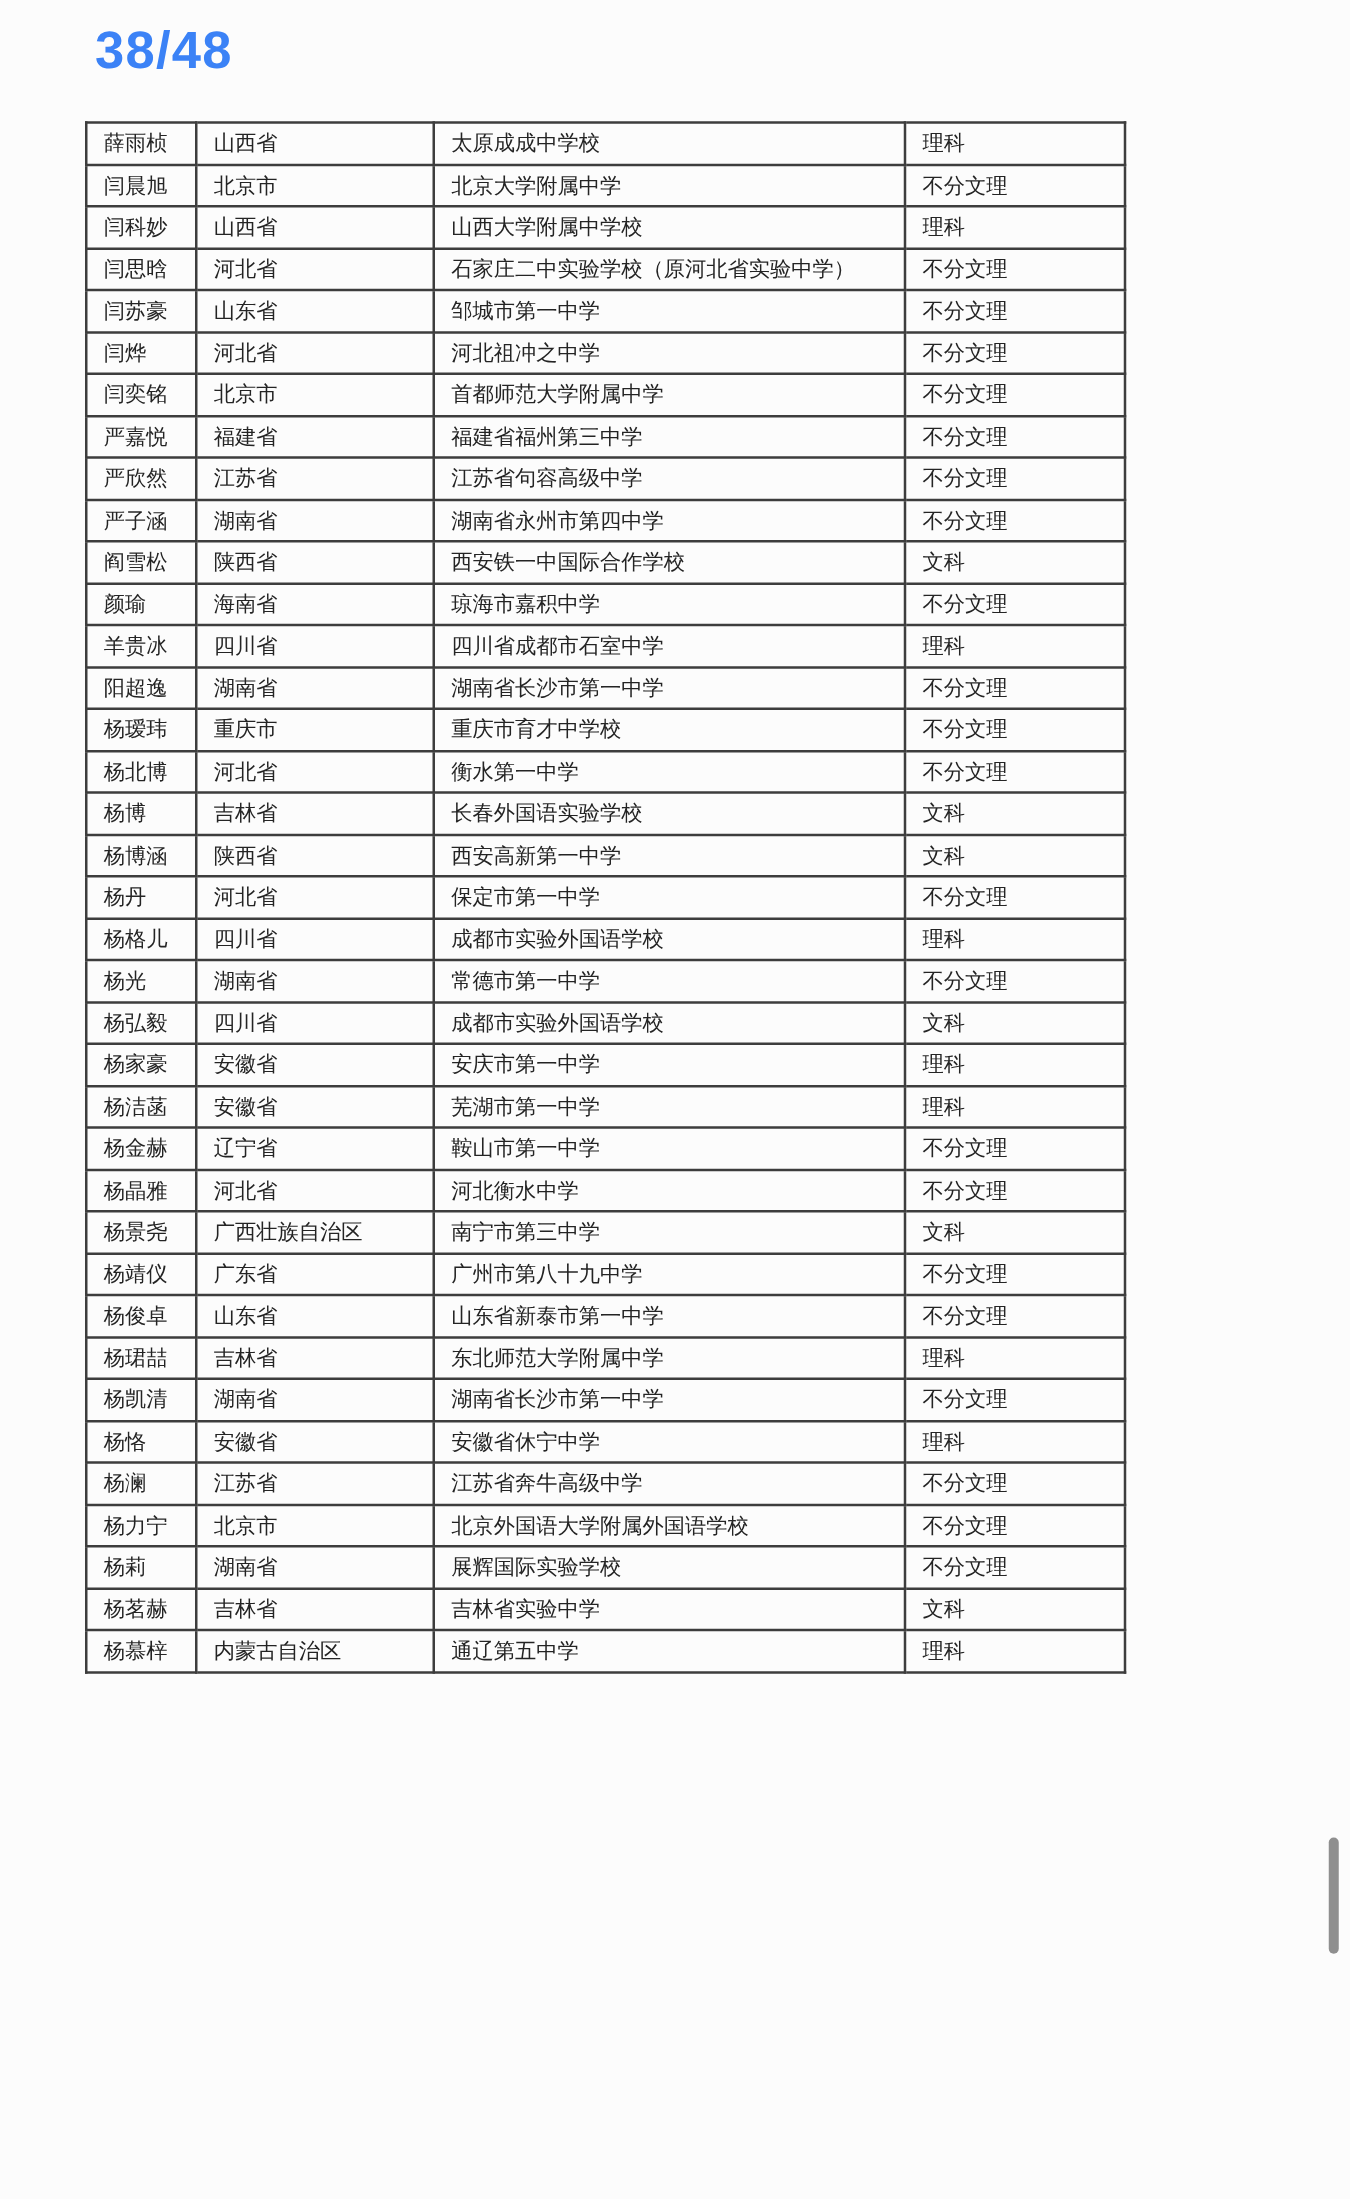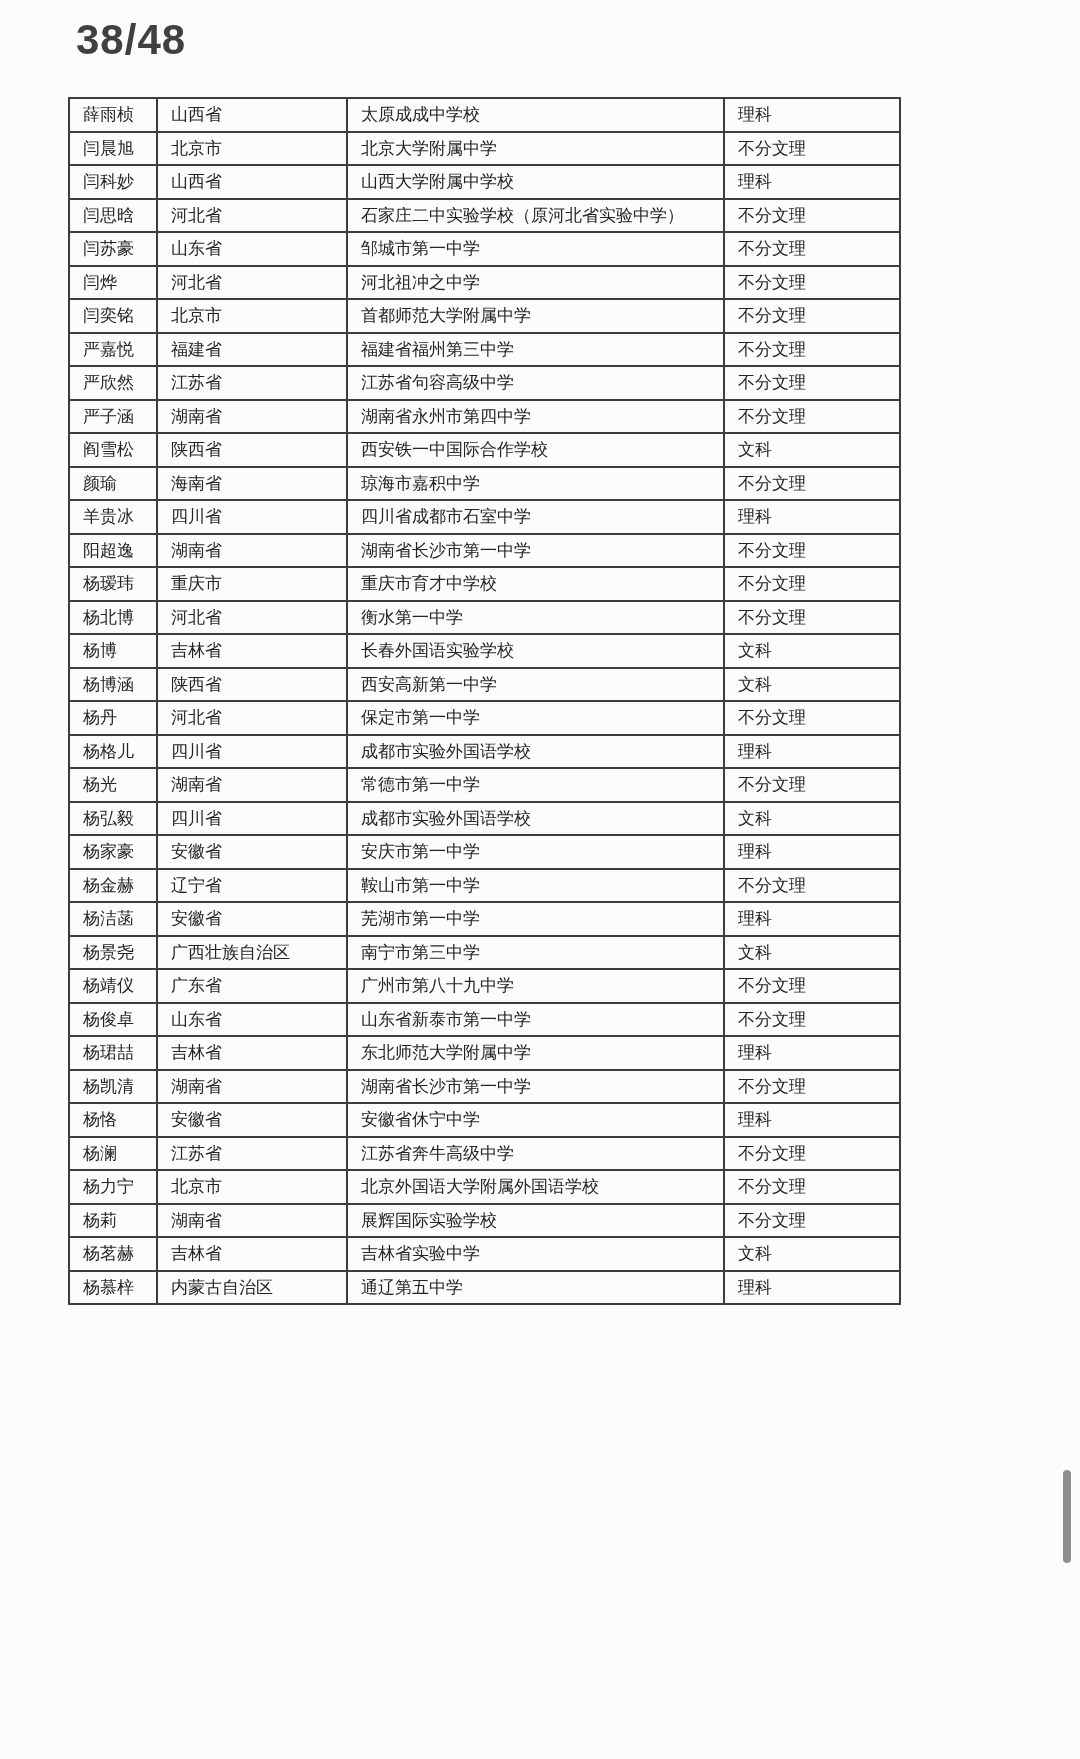--- a/index.html
+++ b/index.html
@@ -13,21 +13,21 @@
     background: #fcfcfc;
     font-family: "Liberation Sans", "DejaVu Sans", sans-serif;
     overflow: hidden;
   }
   .page-indicator {
     position: absolute;
     top: 16px;
     left: 76px;
     font-size: 42px;
     font-weight: 600;
-    color: #404040;
+    color: #3b82f6;
     letter-spacing: 1px;
   }
   table.students {
     position: absolute;
     left: 68px;
     top: 97px;
     width: 831px;
     border-collapse: collapse;
     table-layout: fixed;
   }
@@ -227,33 +227,39 @@
 
   <tr>
     <td>杨家豪</td>
     <td>安徽省</td>
     <td>安庆市第一中学</td>
     <td>理科</td>
   </tr>
 
 
   <tr>
+    <td>杨洁菡</td>
+    <td>安徽省</td>
+    <td>芜湖市第一中学</td>
+    <td>理科</td>
+  </tr>
+
+  <tr>
     <td>杨金赫</td>
     <td>辽宁省</td>
     <td>鞍山市第一中学</td>
     <td>不分文理</td>
   </tr>
 
   <tr>
-    <td>杨洁菡</td>
-    <td>安徽省</td>
-    <td>芜湖市第一中学</td>
-    <td>理科</td>
-  </tr>
-
+    <td>杨晶雅</td>
+    <td>河北省</td>
+    <td>河北衡水中学</td>
+    <td>不分文理</td>
+  </tr>
 
   <tr>
     <td>杨景尧</td>
     <td>广西壮族自治区</td>
     <td>南宁市第三中学</td>
     <td>文科</td>
   </tr>
 
   <tr>
     <td>杨靖仪</td>

